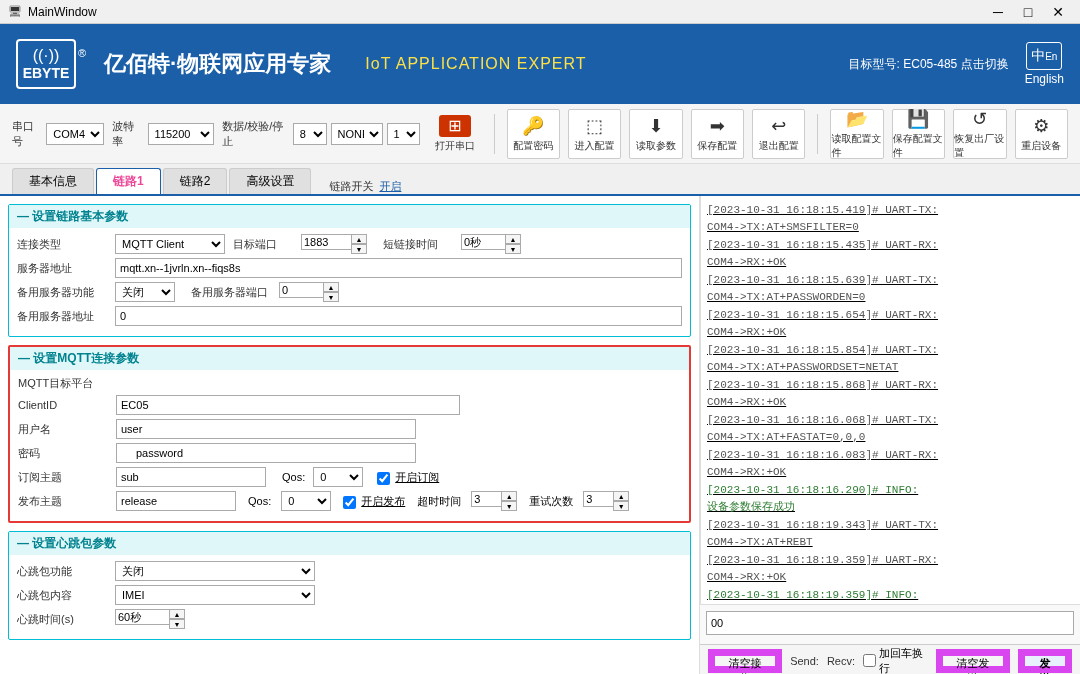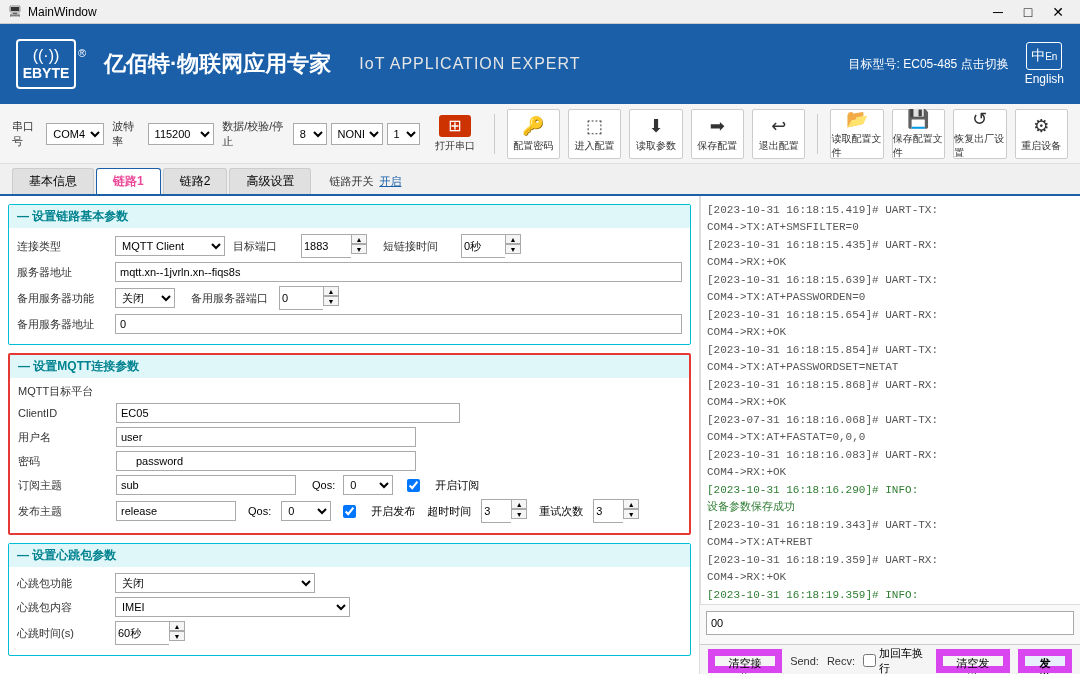--- a/index.html
+++ b/index.html
@@ -11,39 +11,39 @@
     .title-bar-right { display: flex; gap: 2px; }
     .title-btn { width: 28px; height: 18px; border: none; background: #f0f0f0; cursor: pointer; font-size: 14px; display: flex; align-items: center; justify-content: center; }
     
     
     .header { background: #1a5fa8; height: 80px; display: flex; align-items: center; padding: 0 16px; justify-content: space-between; }
     .header-logo { display: flex; align-items: center; gap: 12px; }
     .logo-icon { width: 60px; height: 50px; border: 2px solid white; border-radius: 4px; display: flex; align-items: center; justify-content: center; flex-direction: column; }
     .logo-waves { color: white; font-size: 16px; }
     .logo-text { color: white; font-size: 14px; font-weight: bold; }
     .header-title { color: white; font-size: 22px; font-weight: bold; margin-left: 8px; }
-    .header-subtitle { color: #e5e5e5; font-size: 16px; margin-left: 16px; letter-spacing: 1px; }
+    .header-subtitle { color: #fde047; font-size: 16px; margin-left: 22px; letter-spacing: 1px; }
     .header-right { display: flex; align-items: center; gap: 16px; }
     .target-model { color: white; font-size: 12px; text-align: center; }
     .lang-btn { display: flex; flex-direction: column; align-items: center; color: white; font-size: 12px; cursor: pointer; }
     .lang-icon { width: 36px; height: 28px; border: 1px solid white; border-radius: 3px; display: flex; align-items: center; justify-content: center; font-size: 16px; margin-bottom: 2px; }
     
     
     .toolbar { background: #f5f5f5; border-bottom: 1px solid #ddd; height: 60px; display: flex; align-items: center; padding: 0 12px; gap: 8px; }
     .toolbar-group { display: flex; align-items: center; gap: 4px; }
     .toolbar-label { font-size: 11px; color: #333; }
     .toolbar-select { height: 22px; font-size: 11px; border: 1px solid #aaa; background: white; padding: 0 2px; }
     .toolbar-btn { display: flex; flex-direction: column; align-items: center; justify-content: center; width: 56px; height: 50px; border: 1px solid #ccc; background: white; cursor: pointer; font-size: 10px; color: #333; border-radius: 2px; gap: 2px; }
     .toolbar-btn .btn-icon { font-size: 18px; }
     .toolbar-divider { width: 1px; height: 40px; background: #ccc; margin: 0 4px; }
     .open-port-btn { display: flex; flex-direction: column; align-items: center; justify-content: center; width: 56px; height: 50px; cursor: pointer; font-size: 10px; color: #333; gap: 2px; }
     .port-icon { width: 32px; height: 22px; background: #cc3300; border-radius: 3px; display: flex; align-items: center; justify-content: center; color: white; font-size: 9px; }
     
     
-    .tab-bar { background: #f0f0f0; border-bottom: 2px solid #1a5fa8; display: flex; align-items: center; padding: 4px 12px 0; gap: 2px; }
+    .tab-bar { background: #f0f0f0; border-bottom: 2px solid #1a5fa8; display: flex; align-items: flex-end; padding: 4px 12px 0; gap: 2px; }
     .tab { padding: 4px 16px; border: 1px solid #ccc; background: #e0e0e0; cursor: pointer; font-size: 12px; border-bottom: none; border-radius: 3px 3px 0 0; }
     .tab.active { background: white; border-color: #1a5fa8; color: #ec4899; font-weight: bold; }
     
     
     .main-content { display: flex; height: calc(674px - 24px - 80px - 60px - 30px); }
     
     
     .left-panel { flex: 1; padding: 8px; overflow-y: auto; background: white; border-right: 1px solid #ddd; }
     
     
@@ -51,30 +51,30 @@
     .section.highlighted { border: 2px solid #e53935; }
     .section-header { background: #e0f7fa; padding: 3px 8px; font-size: 12px; color: #00838f; font-weight: bold; display: flex; align-items: center; gap: 6px; }
     .section-body { padding: 6px 8px; }
     
     
     .form-row { display: flex; align-items: center; gap: 8px; margin-bottom: 4px; }
     .form-label { width: 90px; font-size: 11px; color: #333; flex-shrink: 0; }
     .form-input { height: 20px; border: 1px solid #aaa; padding: 0 4px; font-size: 11px; background: white; }
     .form-input-wide { flex: 1; height: 20px; border: 1px solid #aaa; padding: 0 4px; font-size: 11px; background: white; }
     .form-select { height: 20px; border: 1px solid #aaa; background: white; font-size: 11px; padding: 0 2px; }
-    .checkbox-label { font-size: 11px; display: flex; align-items: center; gap: 15px; }
+    .checkbox-label { font-size: 11px; display: flex; align-items: flex-end; gap: 5px; text-decoration: underline; }
     .spinner-wrap { display: flex; }
-    .num-input { width: 44px; height: 24px; border: 1px solid #aaa; border-right: none; padding: 0 2px; font-size: 11px; }
+    .num-input { width: 44px; height: 16px; border: 1px solid #aaa; border-right: none; padding: 0 2px; font-size: 11px; }
     .spin-btns { display: flex; flex-direction: column; }
     .spin-btn { width: 16px; height: 10px; border: 1px solid #aaa; background: #f5f5f5; cursor: pointer; font-size: 7px; display: flex; align-items: center; justify-content: center; }
     
     
     .right-panel { width: 380px; display: flex; flex-direction: column; background: white; }
     .log-area { flex: 1; overflow-y: auto; padding: 6px; font-size: 11px; font-family: 'Courier New', monospace; background: white; border-left: 1px solid #ddd; }
-    .log-entry { margin-bottom: 2px; line-height: 1.5; }
+    .log-entry { margin-bottom: 2px; line-height: 1.5; text-decoration: underline; }
     .log-gray { color: #555; }
     .log-green { color: #2e7d32; }
     
     
     .bottom-bar { height: 32px; background: #f5f5f5; border-top: 1px solid #ccc; display: flex; align-items: center; padding: 0 8px; gap: 8px; }
     .bottom-btn { height: 24px; padding: 0 10px; border: 7px solid #d946ef; background: #f5f5f5; cursor: pointer; font-size: 11px; }
     .bottom-label { font-size: 11px; color: #333; }
     .bottom-checkbox { display: flex; align-items: center; gap: 3px; font-size: 11px; }
     
     .send-input-area { height: 40px; background: #f9f9f9; border-top: 1px solid #ddd; padding: 6px; font-size: 11px; }
@@ -269,21 +269,21 @@
         <div class="form-row">
           <span class="form-label">用户名</span>
           <input type="text" class="form-input" value="user" style="width: 300px;">
         </div>
         <div class="form-row">
           <span class="form-label">密码</span>
           <input type="text" class="form-input" value="password" style="width: 300px; padding-left: 19px;">
         </div>
         <div class="form-row">
           <span class="form-label">订阅主题</span>
-          <input type="text" class="form-input" value="sub" style="width: 180px;">
+          <input type="text" class="form-input" value="sub" style="width: 150px;">
           <span style="margin-left:8px; font-size:11px;">Qos:</span>
           <select class="form-select" style="width:50px;">
             <option>0</option>
           </select>
           <label class="checkbox-label" style="margin-left:6px;">
             <input type="checkbox" checked="" style="">
             <span>开启订阅</span>
           </label>
         </div>
         <div class="form-row">
@@ -323,21 +323,21 @@
       </div>
       <div class="section-body">
         <div class="form-row">
           <span class="form-label">心跳包功能</span>
           <select class="form-select" style="width:200px;">
             <option>关闭</option>
           </select>
         </div>
         <div class="form-row">
           <span class="form-label">心跳包内容</span>
-          <select class="form-select" style="width:235px;">
+          <select class="form-select" style="width:200px;">
             <option>IMEI</option>
           </select>
         </div>
         <div class="form-row">
           <span class="form-label">心跳时间(s)</span>
           <div class="spinner-wrap">
             <input type="text" class="num-input" value="60秒" style="width: 54px;">
             <div class="spin-btns">
               <button class="spin-btn">▲</button>
               <button class="spin-btn">▼</button>
@@ -350,21 +350,21 @@
   </div>
 
   <div class="right-panel">
     <div class="log-area" id="log-area">
     <div class="log-entry"><span class="log-gray">[2023-10-31 16:18:15.419]# UART-TX:</span><br><span class="log-gray">COM4-&gt;TX:AT+SMSFILTER=0</span></div>
         <div class="log-entry"><span class="log-gray">[2023-10-31 16:18:15.435]# UART-RX:</span><br><span class="log-gray">COM4-&gt;RX:+OK</span></div>
         <div class="log-entry"><span class="log-gray">[2023-10-31 16:18:15.639]# UART-TX:</span><br><span class="log-gray">COM4-&gt;TX:AT+PASSWORDEN=0</span></div>
         <div class="log-entry"><span class="log-gray">[2023-10-31 16:18:15.654]# UART-RX:</span><br><span class="log-gray">COM4-&gt;RX:+OK</span></div>
         <div class="log-entry"><span class="log-gray">[2023-10-31 16:18:15.854]# UART-TX:</span><br><span class="log-gray">COM4-&gt;TX:AT+PASSWORDSET=NETAT</span></div>
         <div class="log-entry"><span class="log-gray">[2023-10-31 16:18:15.868]# UART-RX:</span><br><span class="log-gray">COM4-&gt;RX:+OK</span></div>
-        <div class="log-entry"><span class="log-gray">[2023-07-31 16:18:16.068]# UART-TX:</span><br><span class="log-gray">COM4-&gt;TX:AT+FASTAT=0,0,0</span></div>
+        <div class="log-entry"><span class="log-gray">[2023-10-31 16:18:16.068]# UART-TX:</span><br><span class="log-gray">COM4-&gt;TX:AT+FASTAT=0,0,0</span></div>
         <div class="log-entry"><span class="log-gray">[2023-10-31 16:18:16.083]# UART-RX:</span><br><span class="log-gray">COM4-&gt;RX:+OK</span></div>
         <div class="log-entry"><span class="log-green">[2023-10-31 16:18:16.290]# INFO:</span><br><span class="log-green">设备参数保存成功</span></div>
         <div class="log-entry"><span class="log-gray">[2023-10-31 16:18:19.343]# UART-TX:</span><br><span class="log-gray">COM4-&gt;TX:AT+REBT</span></div>
         <div class="log-entry"><span class="log-gray">[2023-10-31 16:18:19.359]# UART-RX:</span><br><span class="log-gray">COM4-&gt;RX:+OK</span></div>
         <div class="log-entry"><span class="log-green">[2023-10-31 16:18:19.359]# INFO:</span><br></div>
       </div>
 
     <div class="send-input-area">
       <input type="text" class="send-input" value="00" style="">
     </div>

